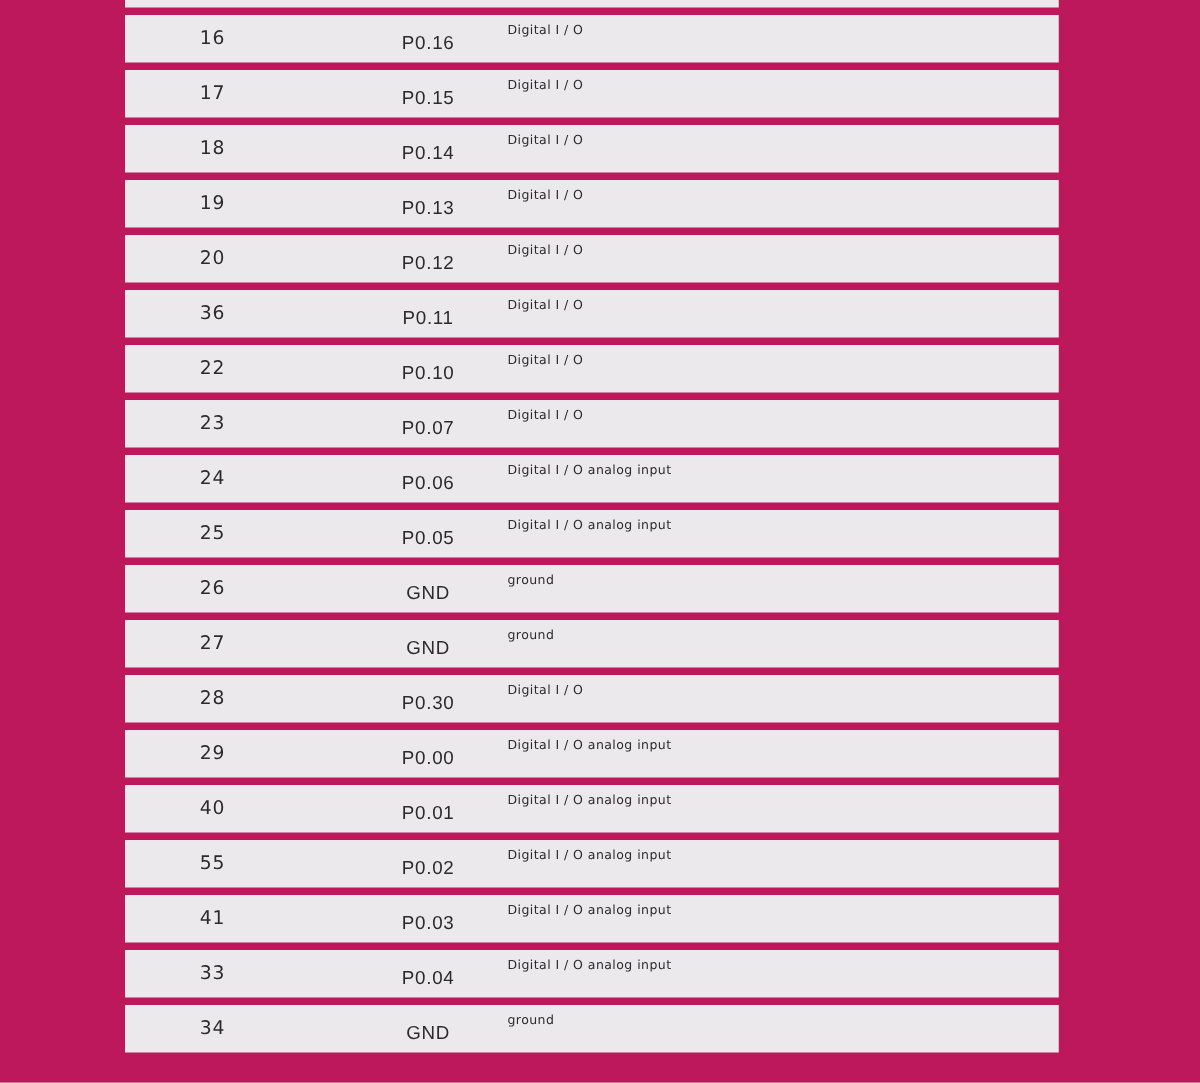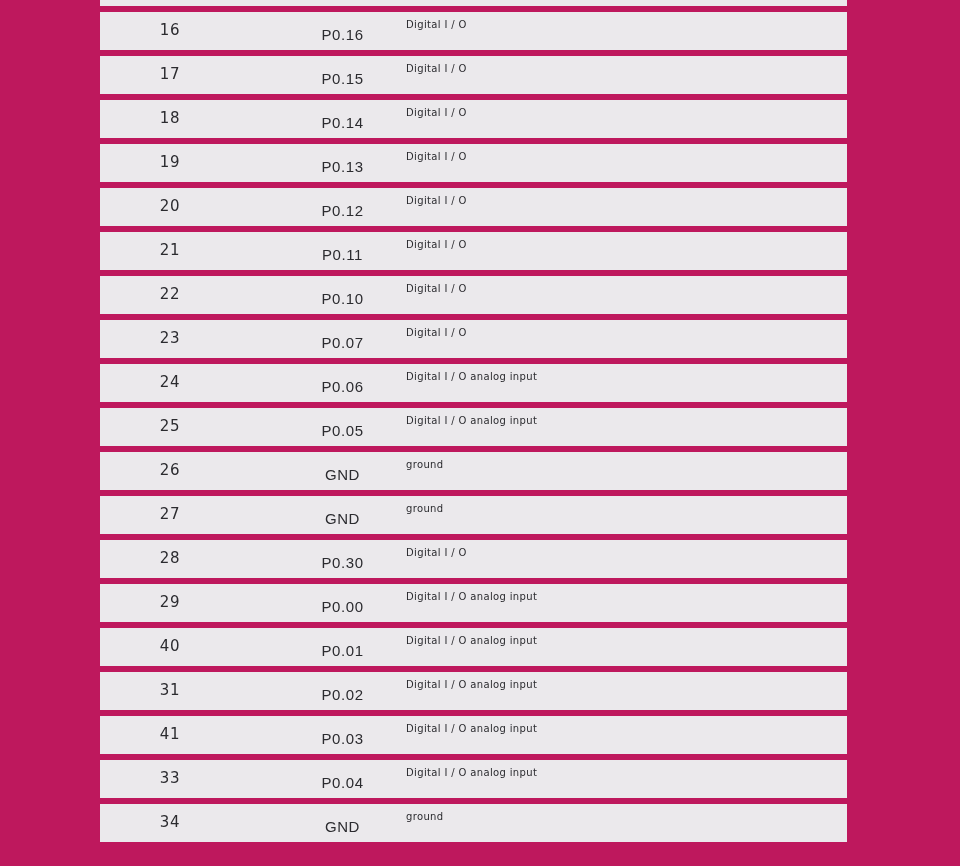--- a/index.html
+++ b/index.html
@@ -124,21 +124,21 @@
         <div class="cell cell-num">19</div>
         <div class="cell cell-pin">P0.13</div>
         <div class="cell cell-func">Digital I / O</div>
       </div>
       <div class="row">
         <div class="cell cell-num">20</div>
         <div class="cell cell-pin">P0.12</div>
         <div class="cell cell-func">Digital I / O</div>
       </div>
       <div class="row">
-        <div class="cell cell-num">21</div>
+        <div class="cell cell-num">36</div>
         <div class="cell cell-pin">P0.11</div>
         <div class="cell cell-func">Digital I / O</div>
       </div>
       <div class="row">
         <div class="cell cell-num">22</div>
         <div class="cell cell-pin">P0.10</div>
         <div class="cell cell-func">Digital I / O</div>
       </div>
       <div class="row">
         <div class="cell cell-num">23</div>
@@ -174,21 +174,21 @@
         <div class="cell cell-num">29</div>
         <div class="cell cell-pin">P0.00</div>
         <div class="cell cell-func">Digital I / O analog input</div>
       </div>
       <div class="row">
         <div class="cell cell-num">40</div>
         <div class="cell cell-pin">P0.01</div>
         <div class="cell cell-func">Digital I / O analog input</div>
       </div>
       <div class="row">
-        <div class="cell cell-num">31</div>
+        <div class="cell cell-num">55</div>
         <div class="cell cell-pin">P0.02</div>
         <div class="cell cell-func">Digital I / O analog input</div>
       </div>
       <div class="row">
         <div class="cell cell-num">41</div>
         <div class="cell cell-pin">P0.03</div>
         <div class="cell cell-func">Digital I / O analog input</div>
       </div>
       <div class="row">
         <div class="cell cell-num">33</div>

